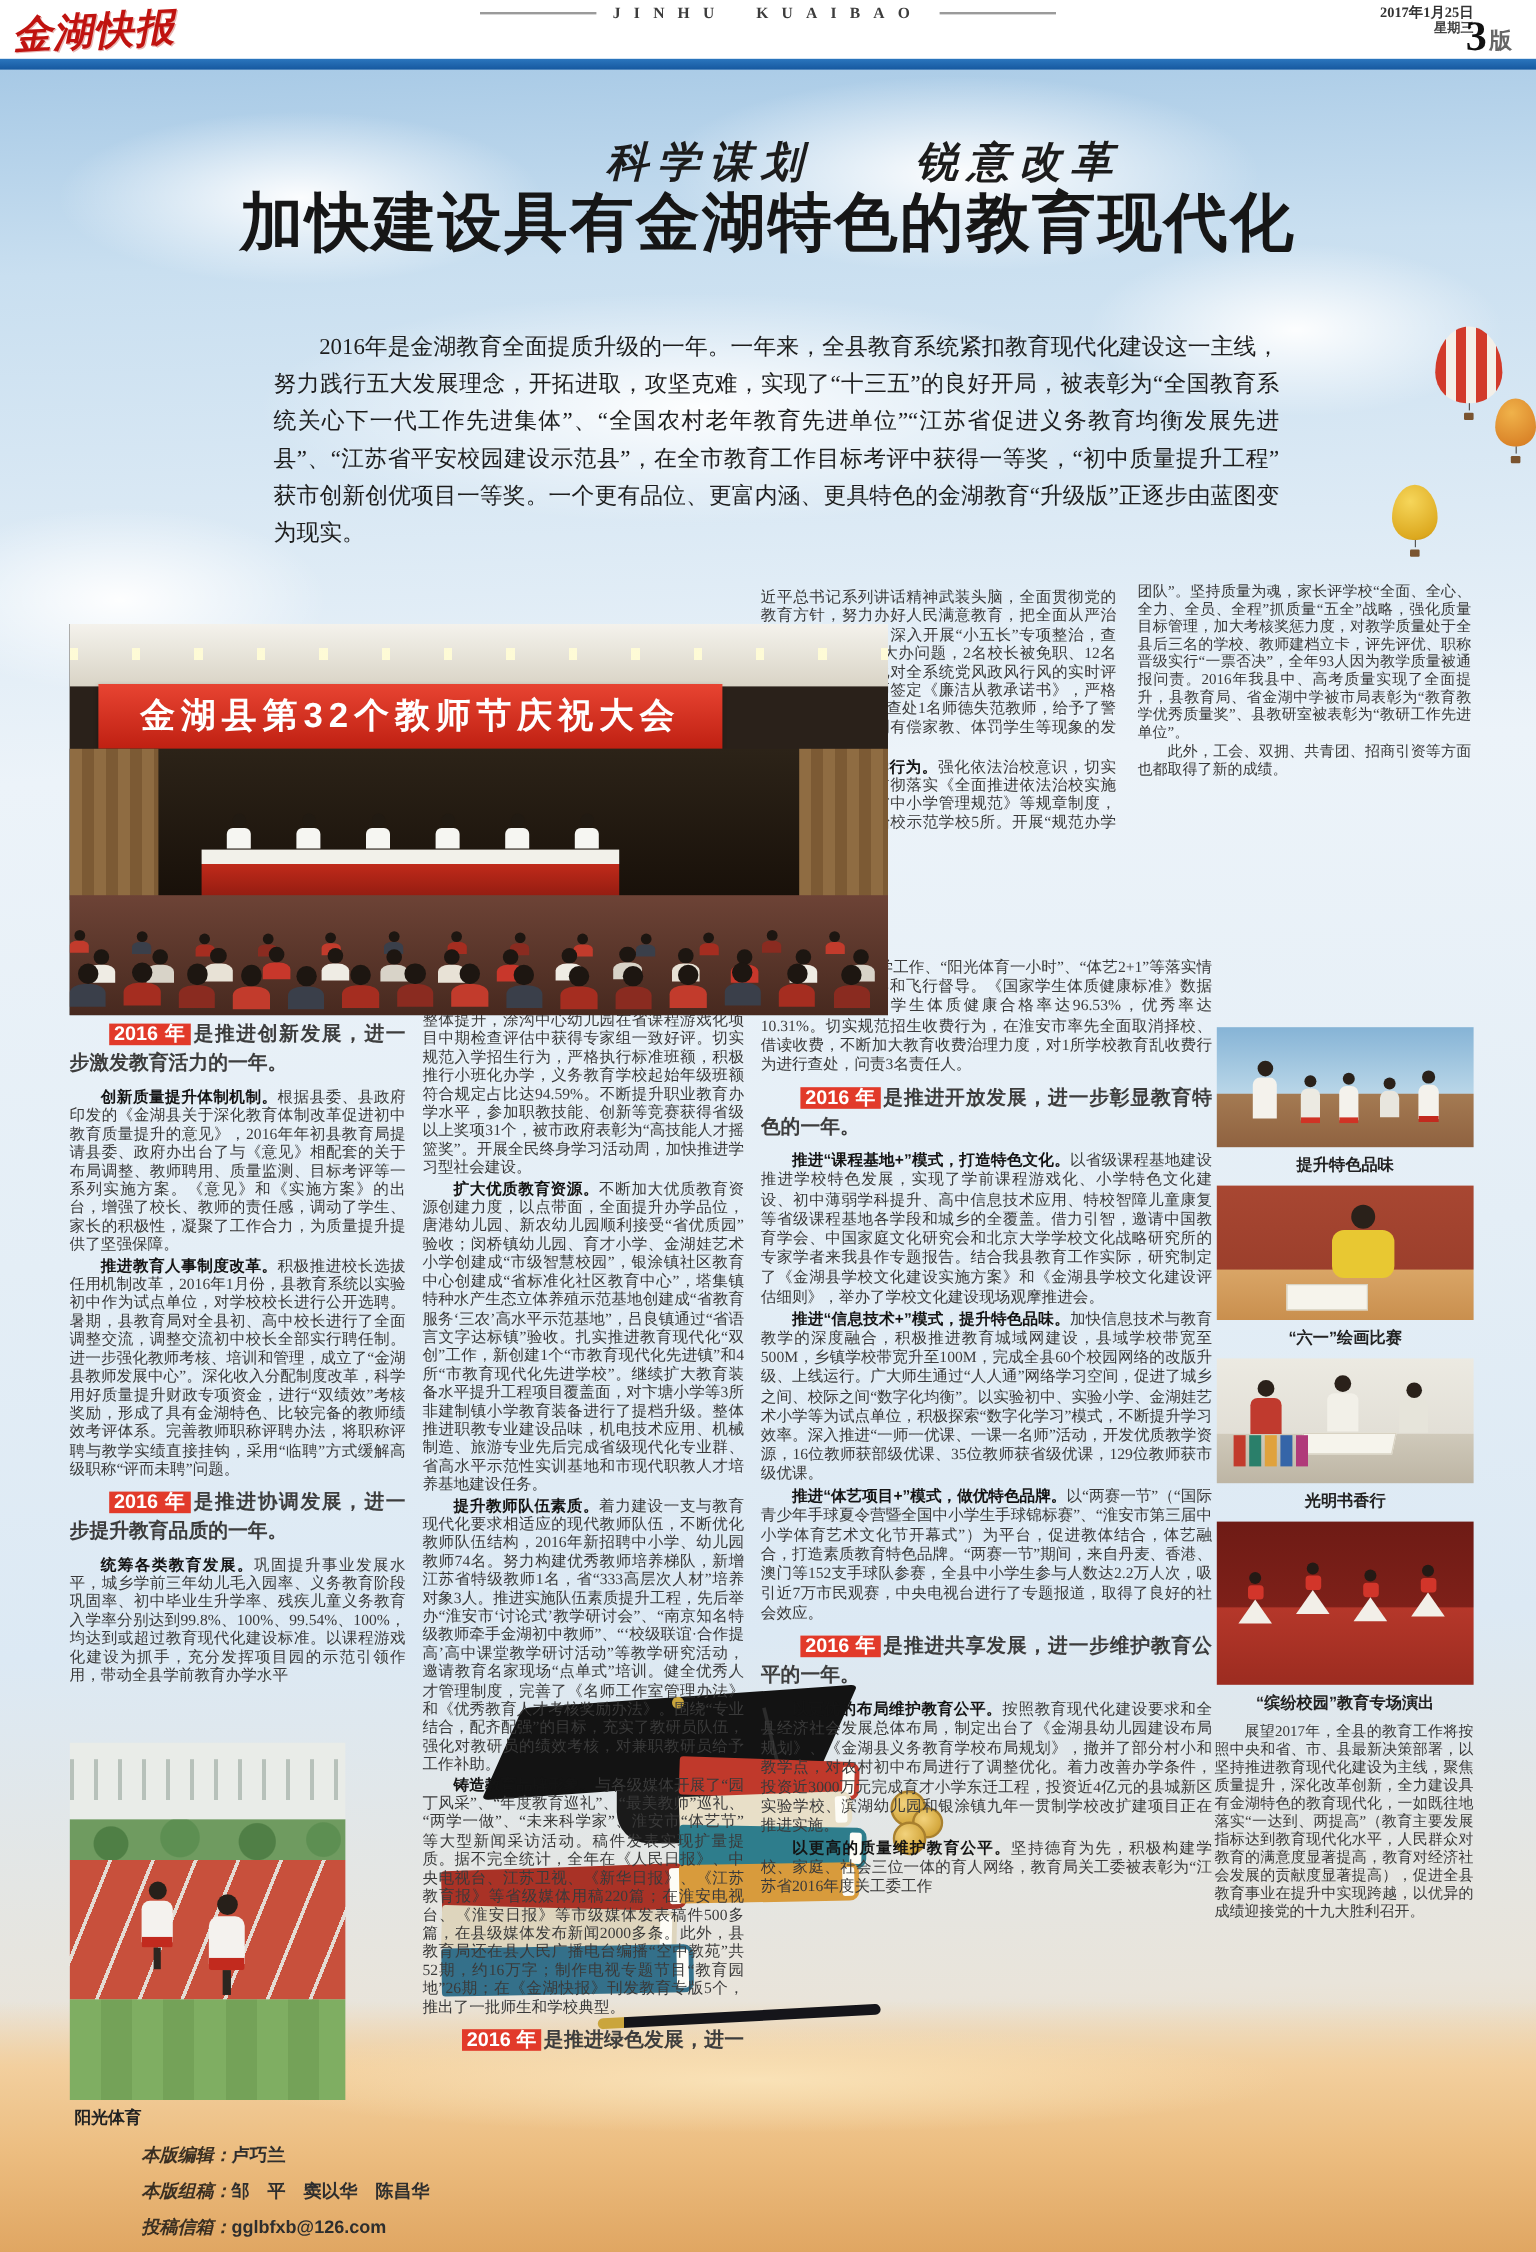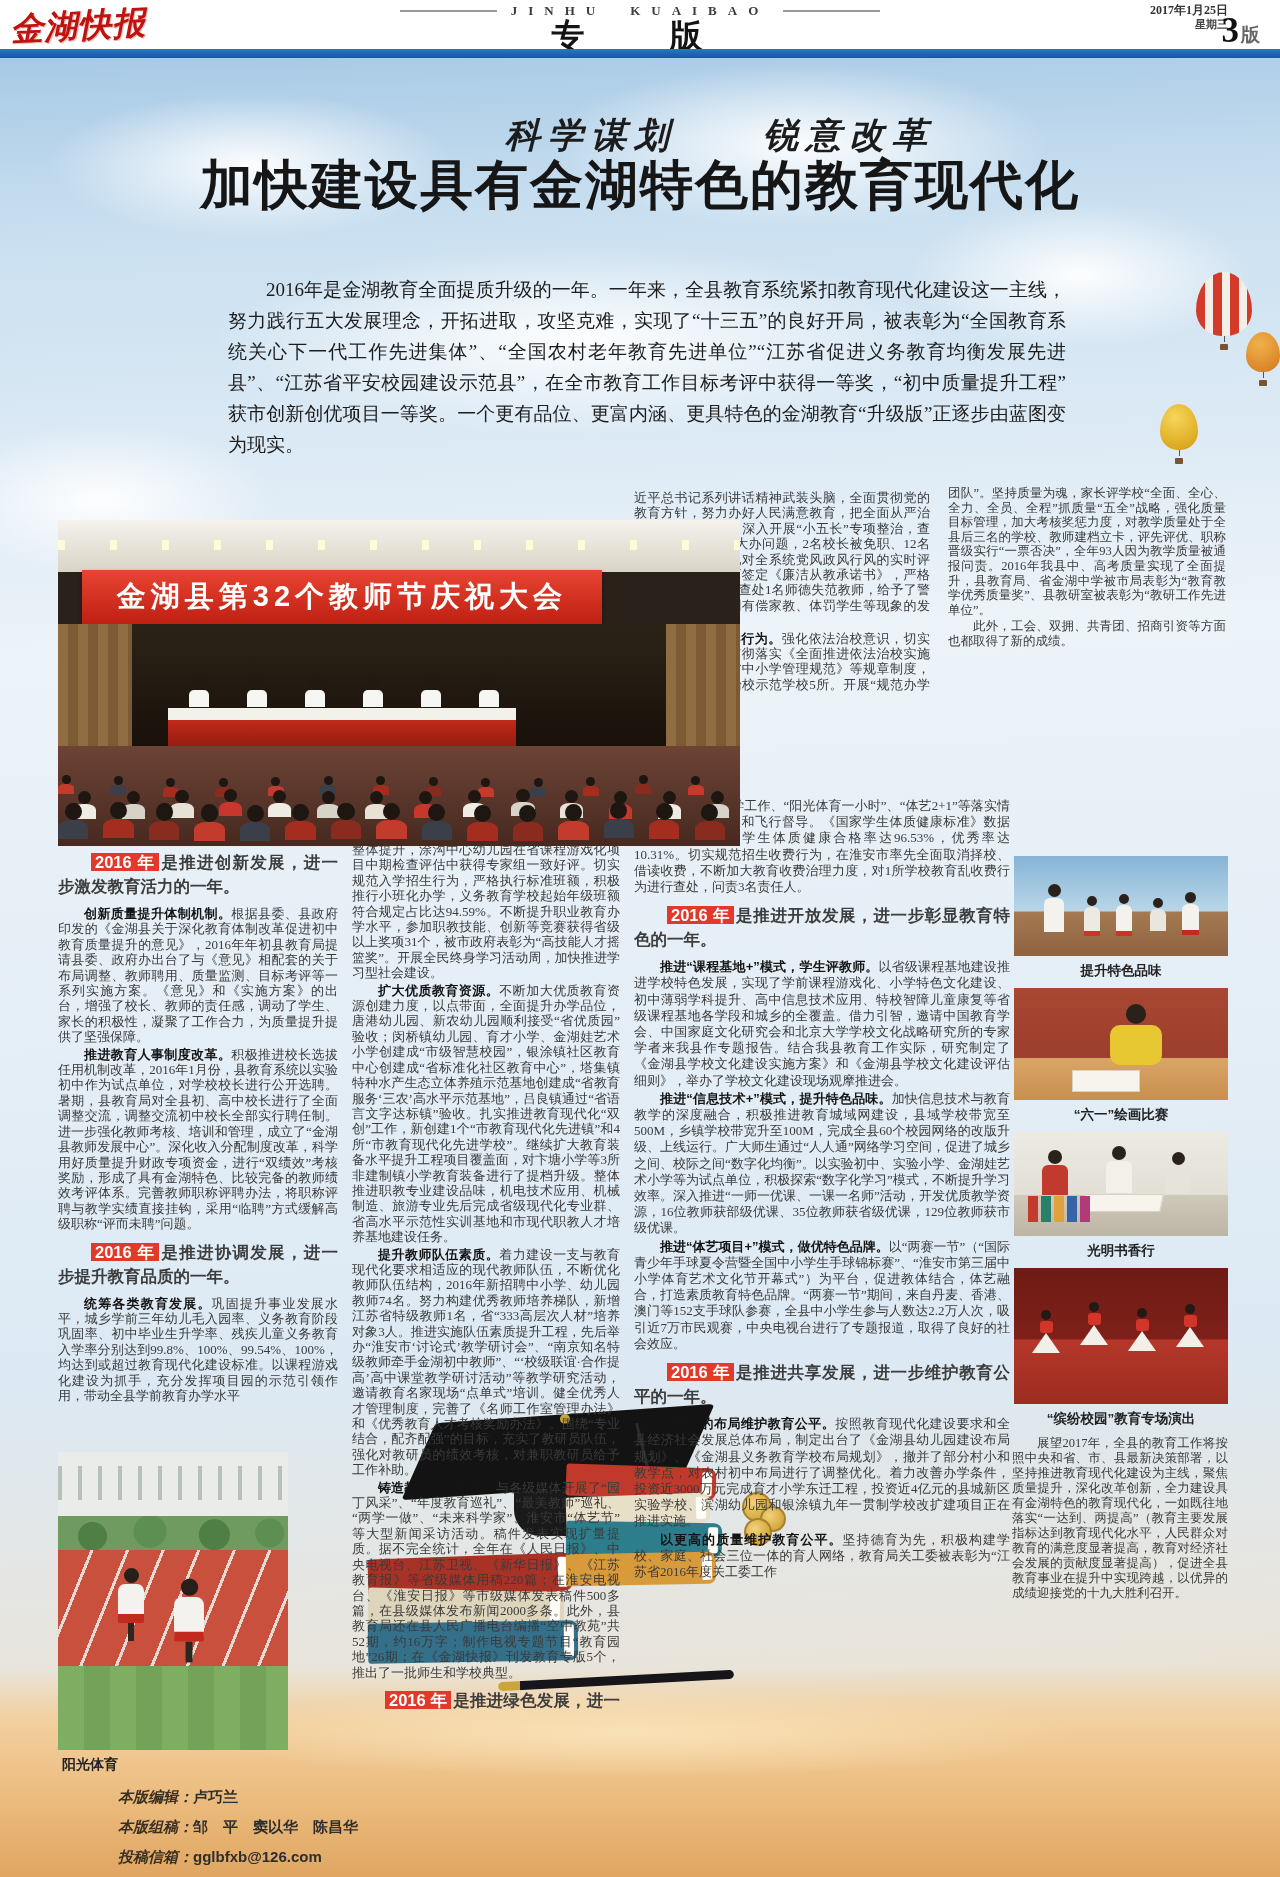--- a/index.html
+++ b/index.html
@@ -134,21 +134,20 @@
 
 <div class="page">
 
   <div class="masthead">
     <div class="logo">金湖快报</div>
     <div class="roman-row">
       <div class="rule"></div>
       <div class="roman">JINHU　KUAIBAO</div>
       <div class="rule"></div>
     </div>
-    <div class="section-title">专　版</div>
     <div class="dateblock">
       <div class="d1">2017年1月25日</div>
       <div class="d2">星期三</div>
     </div>
     <div class="pageno">
       <span class="num">3</span>
       <span class="ban">版</span>
     </div>
   </div>
   <div class="bluebar"></div>
@@ -402,21 +401,21 @@
       <p class="para"><b class="lead">铸造教育品牌形象。</b>与各级媒体开展了“园丁风采”、“年度教育巡礼”、“最美教师”巡礼、“两学一做”、“未来科学家”、淮安市“体艺节”等大型新闻采访活动。稿件发表实现扩量提质。据不完全统计，全年在《人民日报》、中央电视台、江苏卫视、《新华日报》、《江苏教育报》等省级媒体用稿220篇；在淮安电视台、《淮安日报》等市级媒体发表稿件500多篇，在县级媒体发布新闻2000多条。此外，县教育局还在县人民广播电台编播“空中教苑”共52期，约16万字；制作电视专题节目“教育园地”26期；在《金湖快报》刊发教育专版5个，推出了一批师生和学校典型。</p>
       <p class="yh"><span class="badge">2016 年</span><span>是推进绿色发展，进一步促进教育和谐的一年。</span></p>
     </div>
   <div class="col colC1">
       <p class="cont">近平总书记系列讲话精神武装头脑，全面贯彻党的教育方针，努力办好人民满意教育，把全面从严治党要求落到实处。深入开展“小五长”专项整治，查处了1名校干大操大办问题，2名校长被免职、12名校长被问责。强化对全系统党风政风行风的实时评估，组织全体教师签定《廉洁从教承诺书》，严格执行“六条红线”，查处1名师德失范教师，给予了警告处分，有效遏制有偿家教、体罚学生等现象的发生。</p>
       <p class="para"><b class="lead">切实规范办学行为。</b>强化依法治校意识，切实规范办学行为，贯彻落实《全面推进依法治校实施纲要》、《江苏省中小学管理规范》等规章制度，新创建市级依法治校示范学校5所。开展“规范办学行为校</p>
     </div>
   <div class="col colC2">
       <p class="cont">校行”活动，对开学工作、“阳光体育一小时”、“体艺2+1”等落实情况开展了专项督导和飞行督导。《国家学生体质健康标准》数据上报率达100%，学生体质健康合格率达96.53%，优秀率达10.31%。切实规范招生收费行为，在淮安市率先全面取消择校、借读收费，不断加大教育收费治理力度，对1所学校教育乱收费行为进行查处，问责3名责任人。</p>
       <p class="yh"><span class="badge">2016 年</span><span>是推进开放发展，进一步彰显教育特色的一年。</span></p>
-      <p class="para"><b class="lead">推进“课程基地+”模式，学生评教师。</b>以省级课程基地建设推进学校特色发展，实现了学前课程游戏化、小学特色文化建设、初中薄弱学科提升、高中信息技术应用、特校智障儿童康复等省级课程基地各学段和城乡的全覆盖。借力引智，邀请中国教育学会、中国家庭文化研究会和北京大学学校文化战略研究所的专家学者来我县作专题报告。结合我县教育工作实际，研究制定了《金湖县学校文化建设实施方案》和《金湖县学校文化建设评估细则》，举办了学校文化建设现场观摩推进会。</p>
+      <p class="para"><b class="lead">推进“课程基地+”模式，打造特色文化。</b>以省级课程基地建设推进学校特色发展，实现了学前课程游戏化、小学特色文化建设、初中薄弱学科提升、高中信息技术应用、特校智障儿童康复等省级课程基地各学段和城乡的全覆盖。借力引智，邀请中国教育学会、中国家庭文化研究会和北京大学学校文化战略研究所的专家学者来我县作专题报告。结合我县教育工作实际，研究制定了《金湖县学校文化建设实施方案》和《金湖县学校文化建设评估细则》，举办了学校文化建设现场观摩推进会。</p>
       <p class="para"><b class="lead">推进“信息技术+”模式，提升特色品味。</b>加快信息技术与教育教学的深度融合，积极推进教育城域网建设，县域学校带宽至500M，乡镇学校带宽升至100M，完成全县60个校园网络的改版升级、上线运行。广大师生通过“人人通”网络学习空间，促进了城乡之间、校际之间“数字化均衡”。以实验初中、实验小学、金湖娃艺术小学等为试点单位，积极探索“数字化学习”模式，不断提升学习效率。深入推进“一师一优课、一课一名师”活动，开发优质教学资源，16位教师获部级优课、35位教师获省级优课，129位教师获市级优课。</p>
       <p class="para"><b class="lead">推进“体艺项目+”模式，做优特色品牌。</b>以“两赛一节”（“国际青少年手球夏令营暨全国中小学生手球锦标赛”、“淮安市第三届中小学体育艺术文化节开幕式”）为平台，促进教体结合，体艺融合，打造素质教育特色品牌。“两赛一节”期间，来自丹麦、香港、澳门等152支手球队参赛，全县中小学生参与人数达2.2万人次，吸引近7万市民观赛，中央电视台进行了专题报道，取得了良好的社会效应。</p>
       <p class="yh"><span class="badge">2016 年</span><span>是推进共享发展，进一步维护教育公平的一年。</span></p>
       <p class="para"><b class="lead">以更优的布局维护教育公平。</b>按照教育现代化建设要求和全县经济社会发展总体布局，制定出台了《金湖县幼儿园建设布局规划》、《金湖县义务教育学校布局规划》，撤并了部分村小和教学点，对农村初中布局进行了调整优化。着力改善办学条件，投资近3000万元完成育才小学东迁工程，投资近4亿元的县城新区实验学校、滨湖幼儿园和银涂镇九年一贯制学校改扩建项目正在推进实施。</p>
       <p class="para"><b class="lead">以更高的质量维护教育公平。</b>坚持德育为先，积极构建学校、家庭、社会三位一体的育人网络，教育局关工委被表彰为“江苏省2016年度关工委工作</p>
     </div>
   <div class="col colD">
       <p class="cont">团队”。坚持质量为魂，家长评学校“全面、全心、全力、全员、全程”抓质量“五全”战略，强化质量目标管理，加大考核奖惩力度，对教学质量处于全县后三名的学校、教师建档立卡，评先评优、职称晋级实行“一票否决”，全年93人因为教学质量被通报问责。2016年我县中、高考质量实现了全面提升，县教育局、省金湖中学被市局表彰为“教育教学优秀质量奖”、县教研室被表彰为“教研工作先进单位”。</p>
       <p class="para">此外，工会、双拥、共青团、招商引资等方面也都取得了新的成绩。</p>
     </div>

